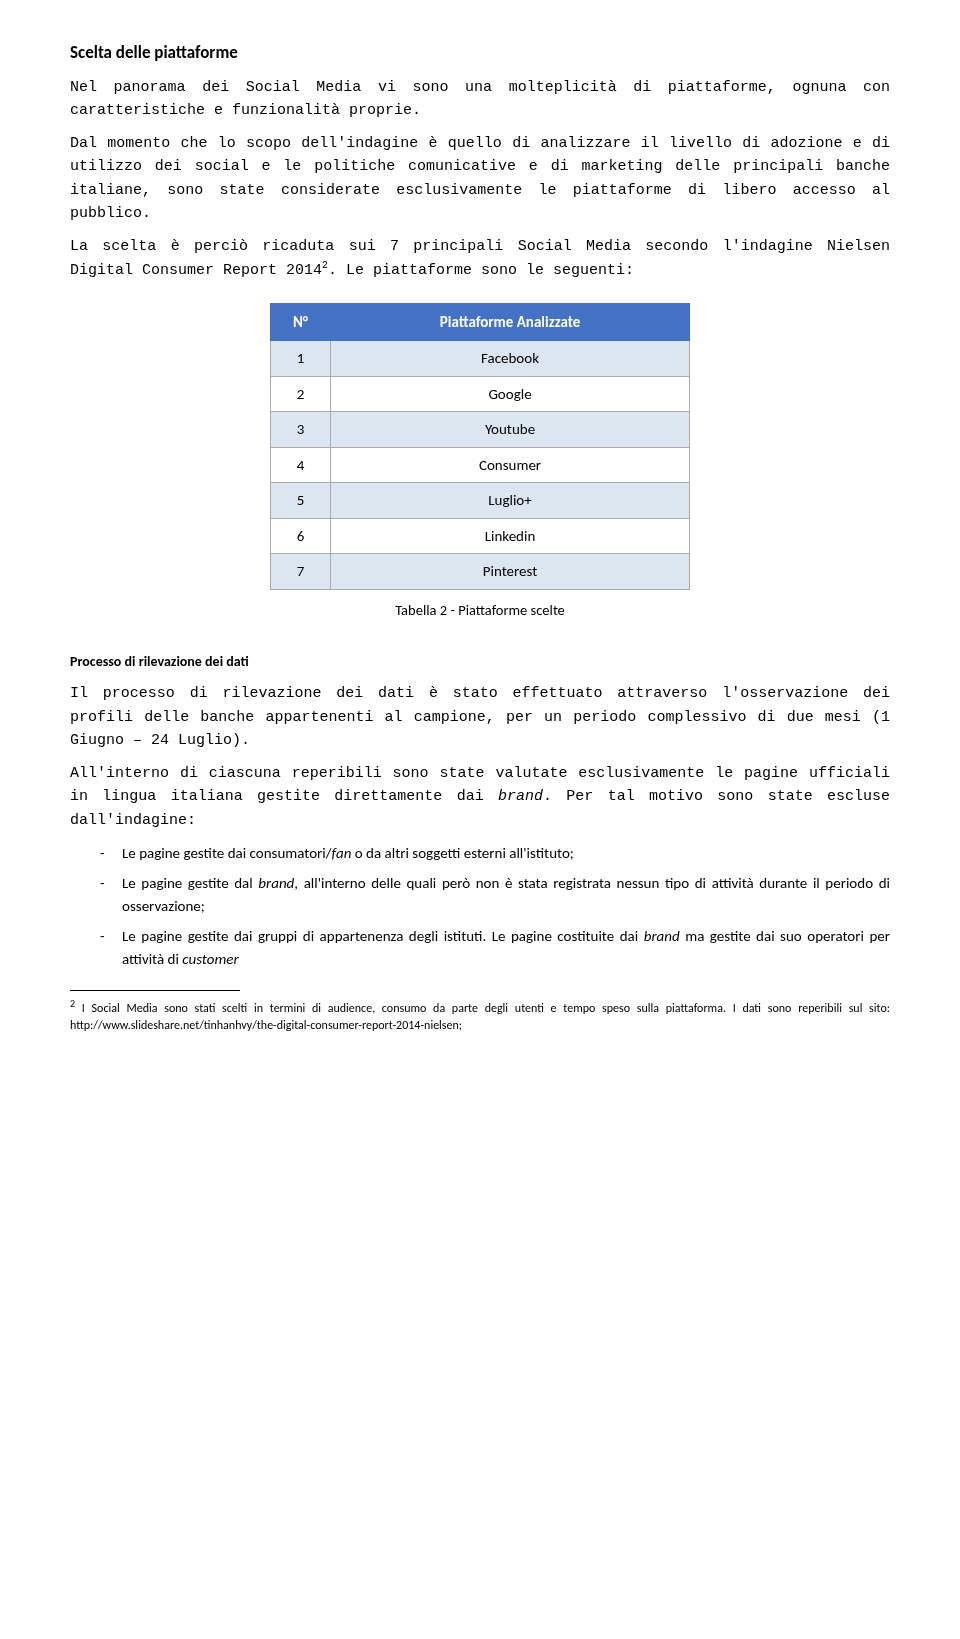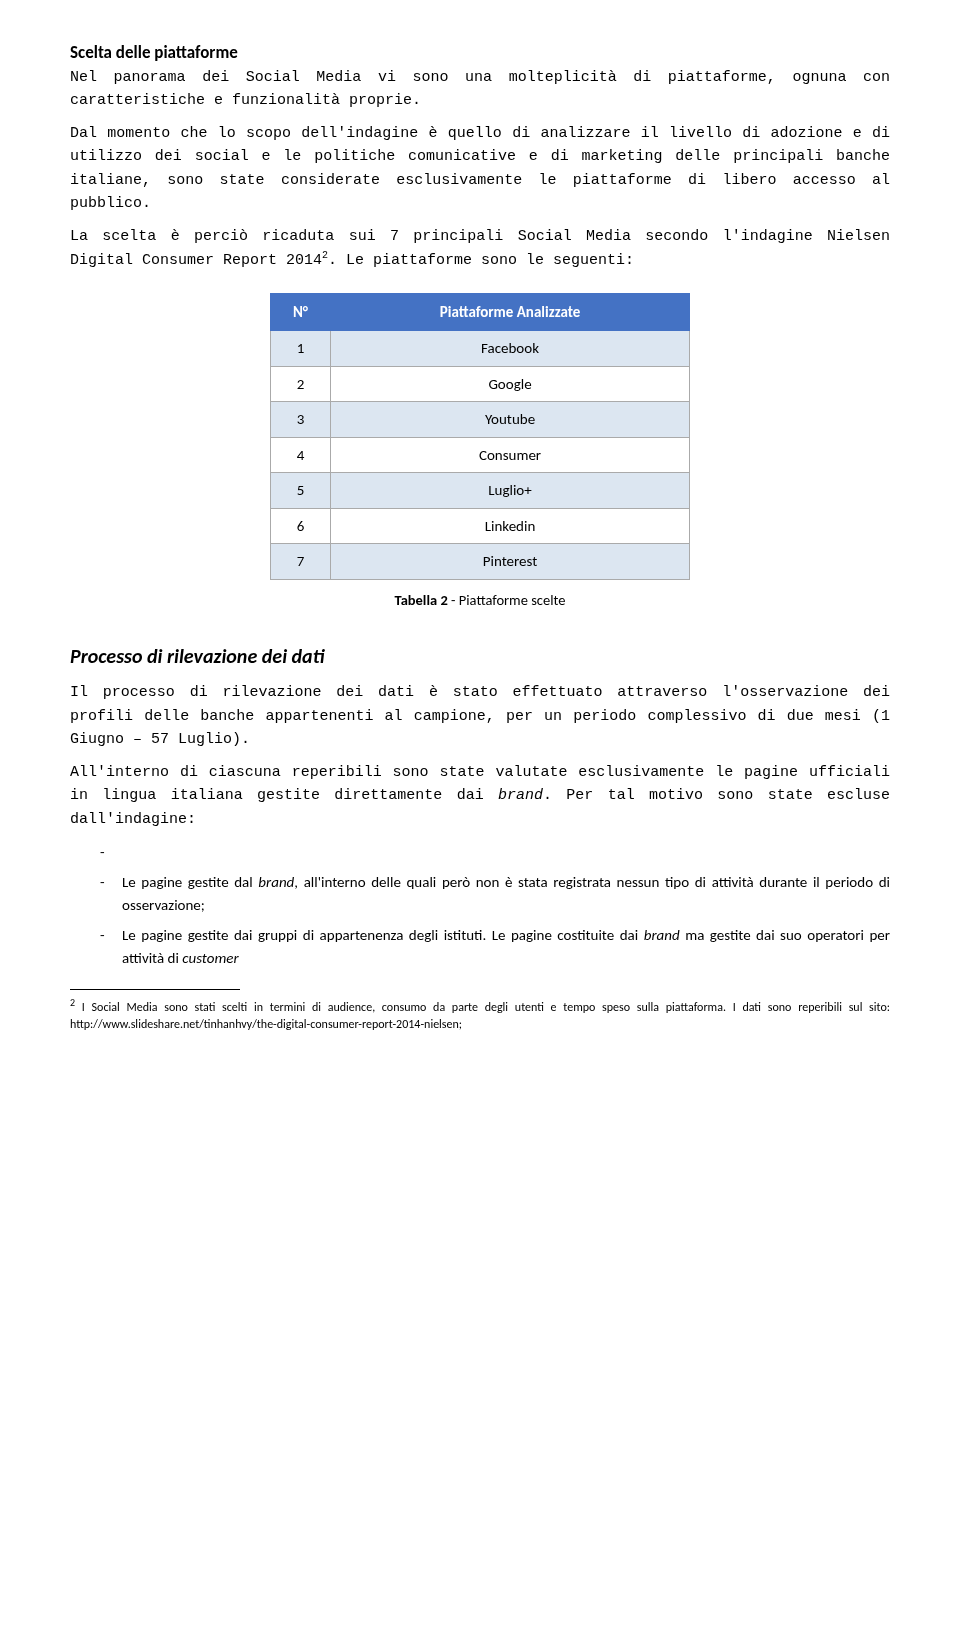--- a/index.html
+++ b/index.html
@@ -13,20 +13,21 @@
       color: #000;
       background: #fff;
       width: 960px;
       min-height: 1639px;
       padding: 40px 70px 60px 70px;
       line-height: 1.5;
     }
     .section-title {
       font-size: 17px;
       font-weight: bold;
+      margin-bottom: 10px;
     }
     .body-text {
       text-align: justify;
       margin-bottom: 10px;
       font-size: 15px;
       line-height: 1.55;
       font-family: Liberation Mono, monospace;
     }
     .italic {
       font-style: italic;
@@ -71,26 +72,25 @@
     table tbody tr:nth-child(even) td {
       background-color: #fff;
     }
     .table-caption {
       margin-top: 10px;
       font-size: 14.5px;
       font-weight: normal;
       text-align: center;
     }
     .table-caption strong {
+      font-weight: normal;
+    }
+    .process-title {
       font-weight: bold;
-    }
-    .process-title {
-      font-style: italic;
-      font-weight: bold;
-      font-size: 20px;
+      font-size: 14px;
       margin-top: 10px;
       margin-bottom: 10px;
     }
     .list-item {
       display: flex;
       margin-bottom: 8px;
       text-align: justify;
     }
     .list-dash {
       min-width: 22px;
@@ -163,29 +163,32 @@
         </tr>
       </tbody>
   </table>
   <div class="table-caption">
     <strong>Tabella 2</strong><span> - Piattaforme scelte</span>
   </div>
 </div>
 
 <p class="process-title">Processo di rilevazione dei dati</p>
 
-<p class="body-text">Il processo di rilevazione dei dati è stato effettuato attraverso l'osservazione dei profili delle banche appartenenti al campione, per un periodo complessivo di due mesi (1 Giugno – 57 Luglio).</p>
+<p class="body-text">Il processo di rilevazione dei dati è stato effettuato attraverso l'osservazione dei profili delle banche appartenenti al campione, per un periodo complessivo di due mesi (1 Giugno – 24 Luglio).</p>
 
 <p class="body-text">
   <span>All'interno di ciascuna reperibili sono state valutate esclusivamente le pagine ufficiali in lingua italiana gestite direttamente dai </span><span class="italic">brand</span><span>. Per tal motivo sono state escluse dall'indagine:</span>
 </p>
 
 <div style="margin-left: 30px; margin-bottom: 10px;">
   <div class="list-item">
     <span class="list-dash">-</span>
+    <span>
+      <span>Le pagine gestite dai consumatori/</span><span class="italic">fan</span><span> o da altri soggetti esterni all'istituto;</span>
+    </span>
   </div>
   <div class="list-item">
     <span class="list-dash">-</span>
     <span>
       <span>Le pagine gestite dal </span><span class="italic">brand</span><span>, all'interno delle quali però non è stata registrata nessun tipo di attività durante il periodo di osservazione;</span>
     </span>
   </div>
   <div class="list-item">
     <span class="list-dash">-</span>
     <span>

